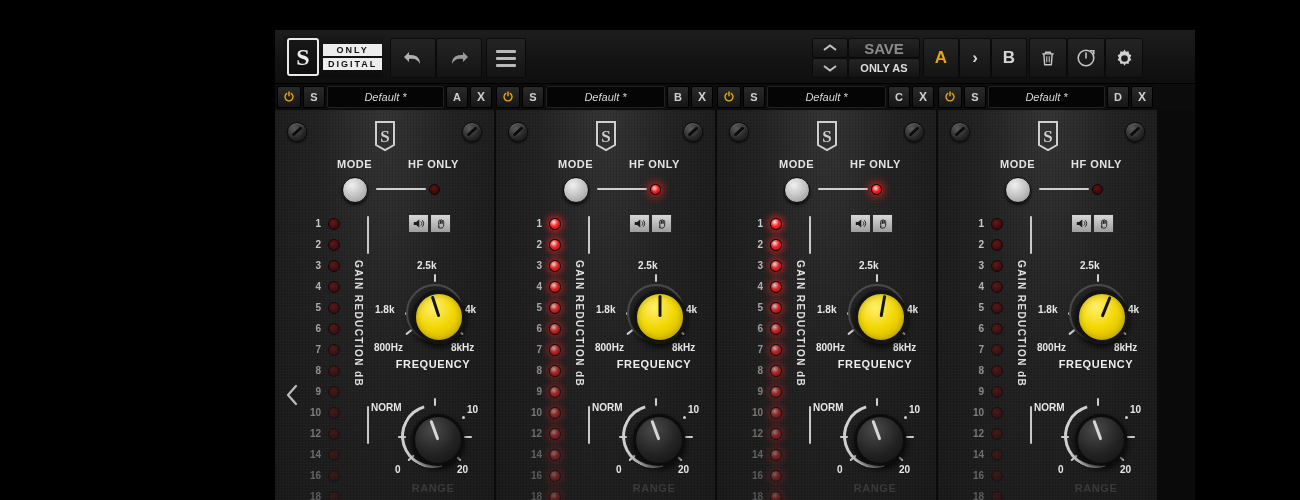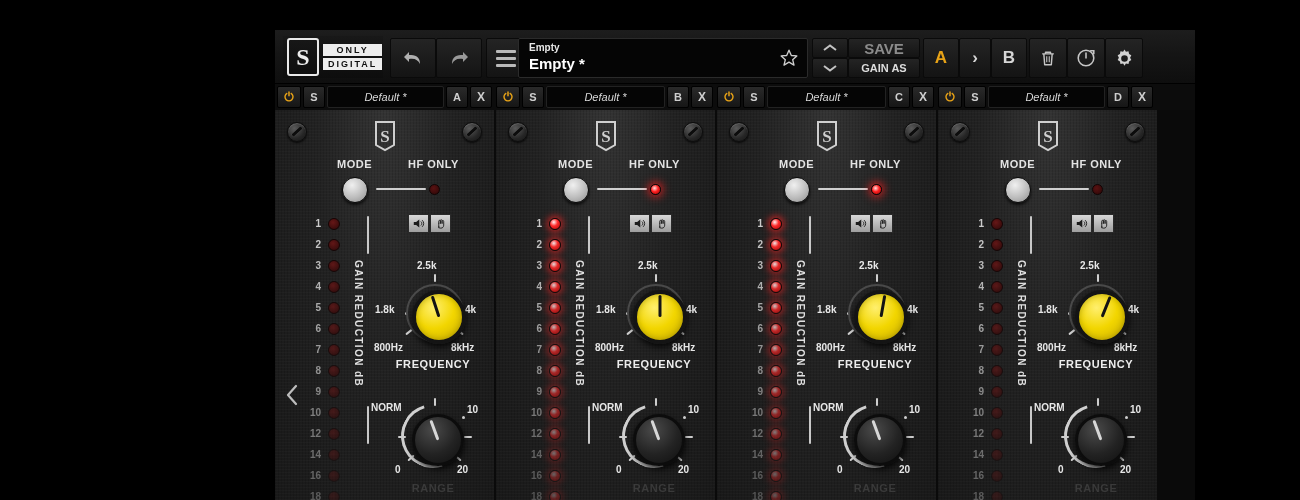--- a/index.html
+++ b/index.html
@@ -181,41 +181,34 @@
         </svg>
       </div>
       <div class="tb-btn" id="btn-menu">
         <span class="ham">
             <i></i>
             <i></i>
             <i></i>
           </span>
       </div>
 
-      <div id="preset-field">
-        <div id="preset-small">Empty</div>
-        <div id="preset-large">Empty *</div>
-        <svg id="preset-star" viewBox="0 0 24 24">
-          <path d="M12 2.6 L14.8 9 L21.4 9.5 L16.4 14 L18 20.6 L12 17 L6 20.6 L7.6 14 L2.6 9.5 L9.2 9 Z" fill="none" stroke="#cfcfcf" stroke-width="1.6" stroke-linejoin="round"></path>
-        </svg>
-      </div>
 
       <div class="tb-btn" id="nav-up">
         <svg width="16" height="10" viewBox="0 0 16 10">
           <path d="M2 7 L8 2.5 L14 7" fill="none" stroke="#c4c4c4" stroke-width="2"></path>
           </svg>
       </div>
       <div class="tb-btn" id="nav-down">
         <svg width="16" height="10" viewBox="0 0 16 10">
           <path d="M2 3 L8 7.5 L14 3" fill="none" stroke="#c4c4c4" stroke-width="2"></path>
           </svg>
       </div>
 
       <div class="tb-btn" id="btn-save">SAVE</div>
-      <div class="tb-btn" id="btn-saveas">GAIN AS</div>
+      <div class="tb-btn" id="btn-saveas">ONLY AS</div>
 
       <div class="tb-btn" id="btn-a">
         <span class="tb-letter accent">A</span>
       </div>
       <div class="tb-btn" id="btn-arrow">
         <span class="tb-letter">›</span>
       </div>
       <div class="tb-btn" id="btn-b">
         <span class="tb-letter">B</span>
       </div>

